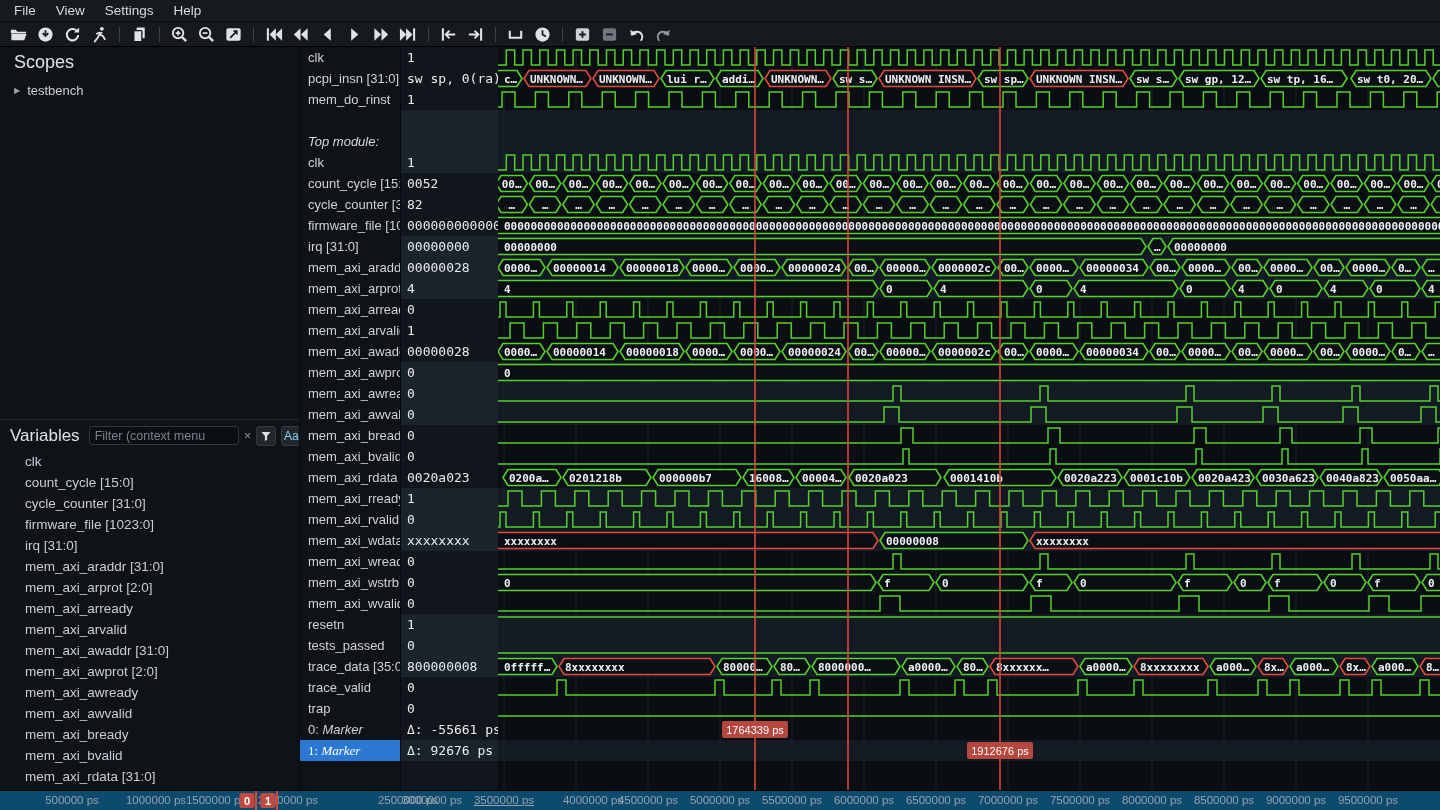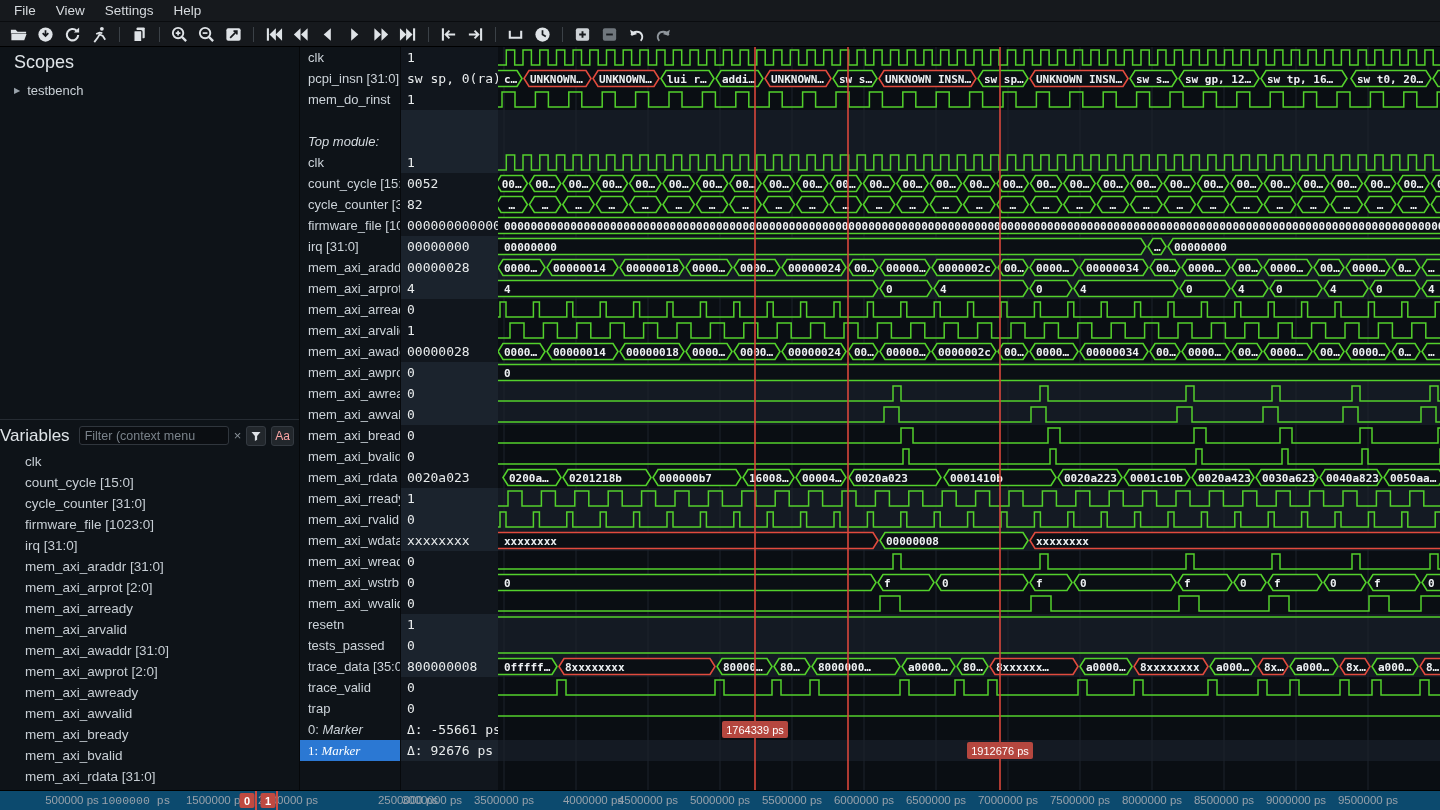--- a/index.html
+++ b/index.html
@@ -26,27 +26,27 @@
   .main { position:absolute; left:0; top:47px; width:1440px; height:743px; }
 
   .left-panel { position:absolute; left:0; top:0; width:300px; height:743px;
                 background:#0e1318; border-right:1px solid #06080a; overflow:hidden; }
   .scopes-title { color:#dfe4e8; font-size:18px; font-weight:400; padding:5px 0 0 14px; }
   .tree-item { position:absolute; left:0; top:33px; width:100%; height:20px; display:flex;
                align-items:center; padding-left:14px; color:#c9d0d6; font-size:13px; gap:7px; }
   .tree-item .tri { font-size:8px; color:#9aa3ab; }
 
   .vars-block { position:absolute; left:0; top:372px; width:300px; border-top:1px solid #262c33; }
-  .vars-header { height:31px; display:flex; align-items:center; gap:5px; }
+  .vars-header { height:31px; display:flex; align-items:center; padding-left:10px; gap:5px; }
   .vars-title { color:#dfe4e8; font-size:17px; font-weight:400; margin-right:4px; }
   .filter-input { width:150px; height:19px; background:#0b0e12; border:1px solid #30363d;
                   border-radius:3px; color:#c7ced4; font-size:12.5px; padding:0 5px; }
   .filter-input::placeholder { color:#7a828a; }
   .hbtn { min-width:20px; height:20px; background:#22272c; border:1px solid #343a41;
-          border-radius:3px; color:#fca5a5; font-size:12px; display:flex; align-items:center;
+          border-radius:3px; color:#7dd3fc; font-size:12px; display:flex; align-items:center;
           justify-content:center; padding:0 3px; }
   .xplain { color:#8a9299; font-size:13px; background:none; border:none; }
   .vars-list { position:relative; }
   .var-item { height:21px; line-height:21px; padding-left:25px; color:#c7ced4;
               font-size:13.5px; white-space:nowrap; overflow:hidden; }
 
   
   .names-col { position:absolute; left:300px; top:0; width:100px; height:743px;
                background:#0e1318; overflow:hidden; }
   .nrow { height:21px; line-height:21px; padding-left:8px; font-size:13px; color:#ccd3d9;
@@ -742,26 +742,26 @@
           <rect x="224" y="674" width="66" height="17" rx="2" fill="#b5473f"></rect>
           <text x="257" y="686.5" text-anchor="middle" font-family="&quot;Liberation Sans&quot;,sans-serif" font-size="11" fill="#ffffff">1764339 ps</text>
           <rect x="469" y="695" width="66" height="17" rx="2" fill="#b5473f"></rect>
           <text x="502" y="707.5" text-anchor="middle" font-family="&quot;Liberation Sans&quot;,sans-serif" font-size="11" fill="#ffffff">1912676 ps</text>
         </svg>
     </div>
   </div>
 
   <div class="timeline" id="timeline">
       <div class="tlabel" style="left: 72px;">500000 ps</div>
-      <div class="tlabel" style="left: 136px; font-family: Liberation Mono, monospace;">1000000 ps</div>
+      <div class="tlabel" style="left: 156px;">1000000 ps</div>
       <div class="tlabel" style="left: 216px;">1500000 ps</div>
       <div class="tlabel" style="left: 288px;">2000000 ps</div>
       <div class="tlabel" style="left: 368px; margin-left: 40px;">2500000 ps</div>
       <div class="tlabel" style="left: 432px;">3000000 ps</div>
-      <div class="tlabel" style="left: 504px;">3500000 ps</div>
+      <div class="tlabel" style="left: 504px; text-decoration: underline;">3500000 ps</div>
       <div class="tlabel" style="left: 593px;">4000000 ps</div>
       <div class="tlabel" style="left: 648px;">4500000 ps</div>
       <div class="tlabel" style="left: 720px;">5000000 ps</div>
       <div class="tlabel" style="left: 792px;">5500000 ps</div>
       <div class="tlabel" style="left: 864px;">6000000 ps</div>
       <div class="tlabel" style="left: 936px;">6500000 ps</div>
       <div class="tlabel" style="left: 1008px;">7000000 ps</div>
       <div class="tlabel" style="left: 1080px;">7500000 ps</div>
       <div class="tlabel" style="left: 1152px;">8000000 ps</div>
       <div class="tlabel" style="left: 1224px;">8500000 ps</div>

